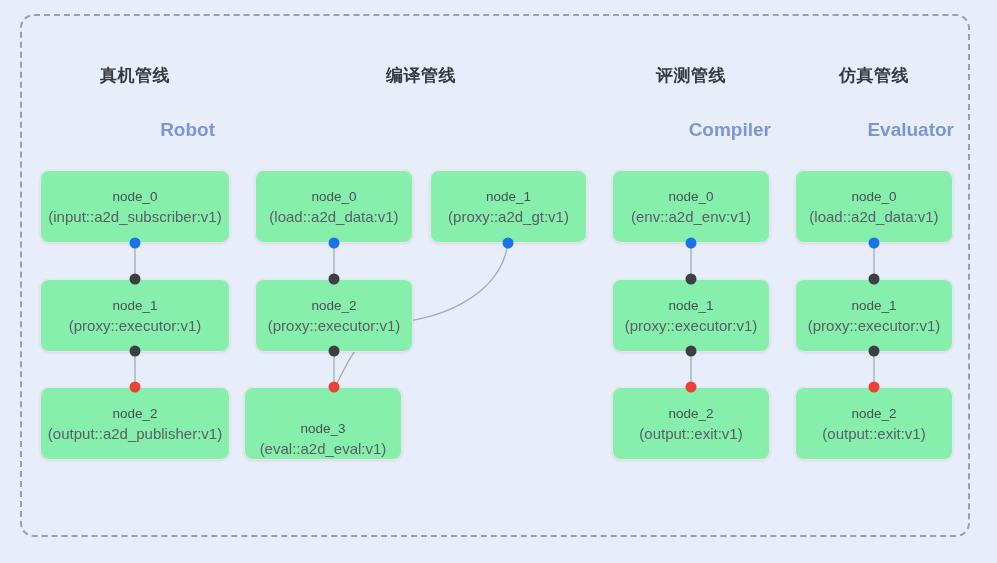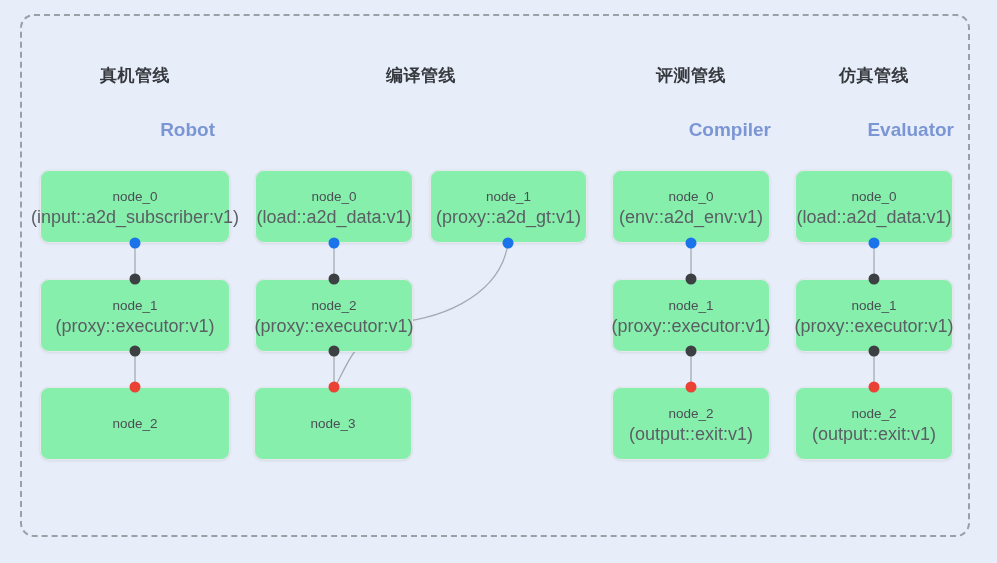--- a/index.html
+++ b/index.html
@@ -77,21 +77,21 @@
     justify-content: center;
     height: 73px;
   }
   .node-title {
     font-size: 13.5px;
     color: #4a4f54;
     line-height: 20px;
     white-space: nowrap;
   }
   .node-sub {
-    font-size: 18px;
+    font-size: 15px;
     color: #5a5f64;
     line-height: 20px;
     white-space: nowrap;
   }
 
   
   .port {
     position: absolute;
     width: 11px;
     height: 11px;
@@ -148,40 +148,42 @@
   <div class="node-box" style="left:40px; top:170px; width:190px;">
     <div class="node-title">node_0</div>
     <div class="node-sub">(input::a2d_subscriber:v1)</div>
   </div>
   <div class="node-box" style="left:40px; top:279px; width:190px;">
     <div class="node-title">node_1</div>
     <div class="node-sub">(proxy::executor:v1)</div>
   </div>
   <div class="node-box" style="left:40px; top:387px; width:190px;">
     <div class="node-title">node_2</div>
+    <div class="node-sub">(output::a2d_publisher:v1)</div>
   </div>
   <div class="port port-blue" style="left:135px; top:243px;"></div>
   <div class="port port-black" style="left:135px; top:279px;"></div>
   <div class="port port-black" style="left:135px; top:351px;"></div>
   <div class="port port-red" style="left:135px; top:387px;"></div>
 
   <div class="node-box" style="left:255px; top:170px; width:158px;">
     <div class="node-title">node_0</div>
     <div class="node-sub">(load::a2d_data:v1)</div>
   </div>
   <div class="node-box" style="left:430px; top:170px; width:157px;">
     <div class="node-title">node_1</div>
     <div class="node-sub">(proxy::a2d_gt:v1)</div>
   </div>
   <div class="node-box" style="left:255px; top:279px; width:158px;">
     <div class="node-title">node_2</div>
     <div class="node-sub">(proxy::executor:v1)</div>
   </div>
-  <div class="node-box" style="left:254px; top:387px; width:158px;">
+  <div class="node-box" style="left:244px; top:387px; width:158px;justify-content:flex-end;">
     <div class="node-title">node_3</div>
+    <div class="node-sub">(eval::a2d_eval:v1)</div>
   </div>
   <div class="port port-blue" style="left:334px; top:243px;"></div>
   <div class="port port-blue" style="left:508px; top:243px;"></div>
   <div class="port port-black" style="left:334px; top:279px;"></div>
   <div class="port port-black" style="left:334px; top:351px;"></div>
   <div class="port port-red" style="left:334px; top:387px;"></div>
 
   <div class="node-box" style="left:612px; top:170px; width:158px;">
     <div class="node-title">node_0</div>
     <div class="node-sub">(env::a2d_env:v1)</div>

